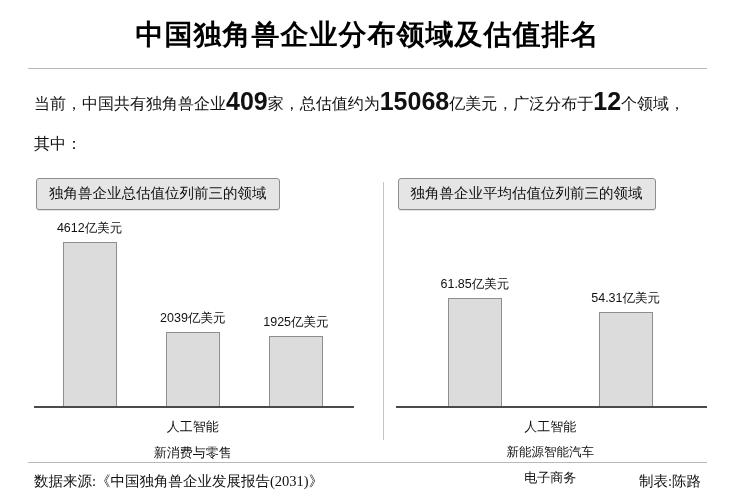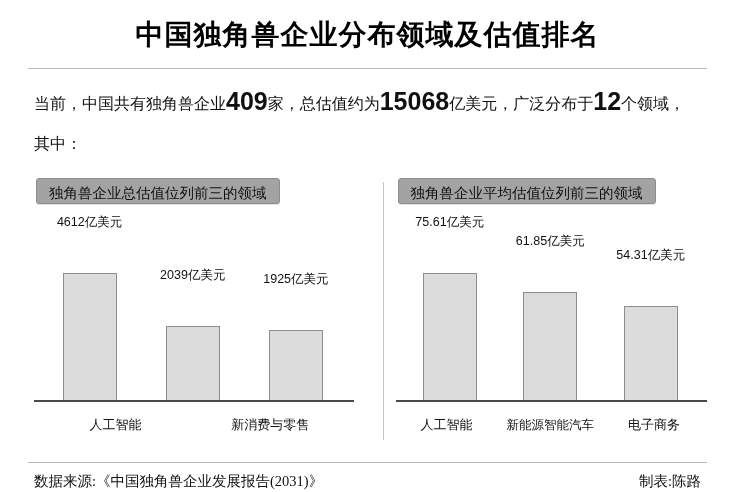--- a/index.html
+++ b/index.html
@@ -72,24 +72,24 @@
     position: absolute;
     left: 355px;
     top: 4px;
     width: 1px;
     height: 258px;
     background: #c4c4c4;
   }
   .panel-head {
     display: inline-block;
     border: 1px solid #8d8d8d;
-    background: #a3a3a3;
+    background: #e5e5e5;
     border-radius: 3px;
     font-size: 14.5px;
-    padding: 5px 12px 0 12px;
+    padding: 5px 12px 6px 12px;
     color: #111;
     margin-left: 8px;
     box-shadow: 0 1px 0 #e3e3e0;
   }
   .chart {
     position: relative;
     height: 226px;
     margin-top: 10px;
   }
   .plot {
@@ -110,43 +110,43 @@
     height: 2px;
     background: #4a4a4a;
   }
   .bar-wrap {
     width: 84px;
     display: flex;
     flex-direction: column;
     align-items: center;
     justify-content: flex-end;
     height: 100%;
-    gap: 37px;
   }
   .bar-value {
     font-size: 12.5px;
     color: #111;
     margin-bottom: 5px;
     white-space: nowrap;
   }
   .bar {
     width: 54px;
     background: #dcdcdc;
     border: 1px solid #8e8e8e;
     box-sizing: border-box;
   }
   .cats {
     position: absolute;
     left: 10px;
     right: 6px;
     bottom: 6px;
     height: 30px;
     display: flex;
-    align-items: flex-end;
+    align-items: center;
     justify-content: space-around;
+    flex-direction: column;
   }
   .cat {
     width: 84px;
     text-align: center;
     font-size: 13px;
     color: #111;
     padding-top: 8px;
     white-space: nowrap;
   }
   .cat.wide {
@@ -208,24 +208,20 @@
           <div class="cat">新消费与零售</div>
         </div>
       </div>
     </div>
 
     <div class="panel right">
       <div class="panel-head">独角兽企业平均估值位列前三的领域</div>
       <div class="chart">
         <div class="plot">
           <div class="bar-wrap">
-            <div class="bar-value">75.61亿美元</div>
-            <div class="bar" style="height:134px"></div>
-          </div>
-          <div class="bar-wrap">
             <div class="bar-value">61.85亿美元</div>
             <div class="bar" style="height:110px"></div>
           </div>
           <div class="bar-wrap">
             <div class="bar-value">54.31亿美元</div>
             <div class="bar" style="height:96px"></div>
           </div>
         </div>
         <div class="axis"></div>
         <div class="cats">

